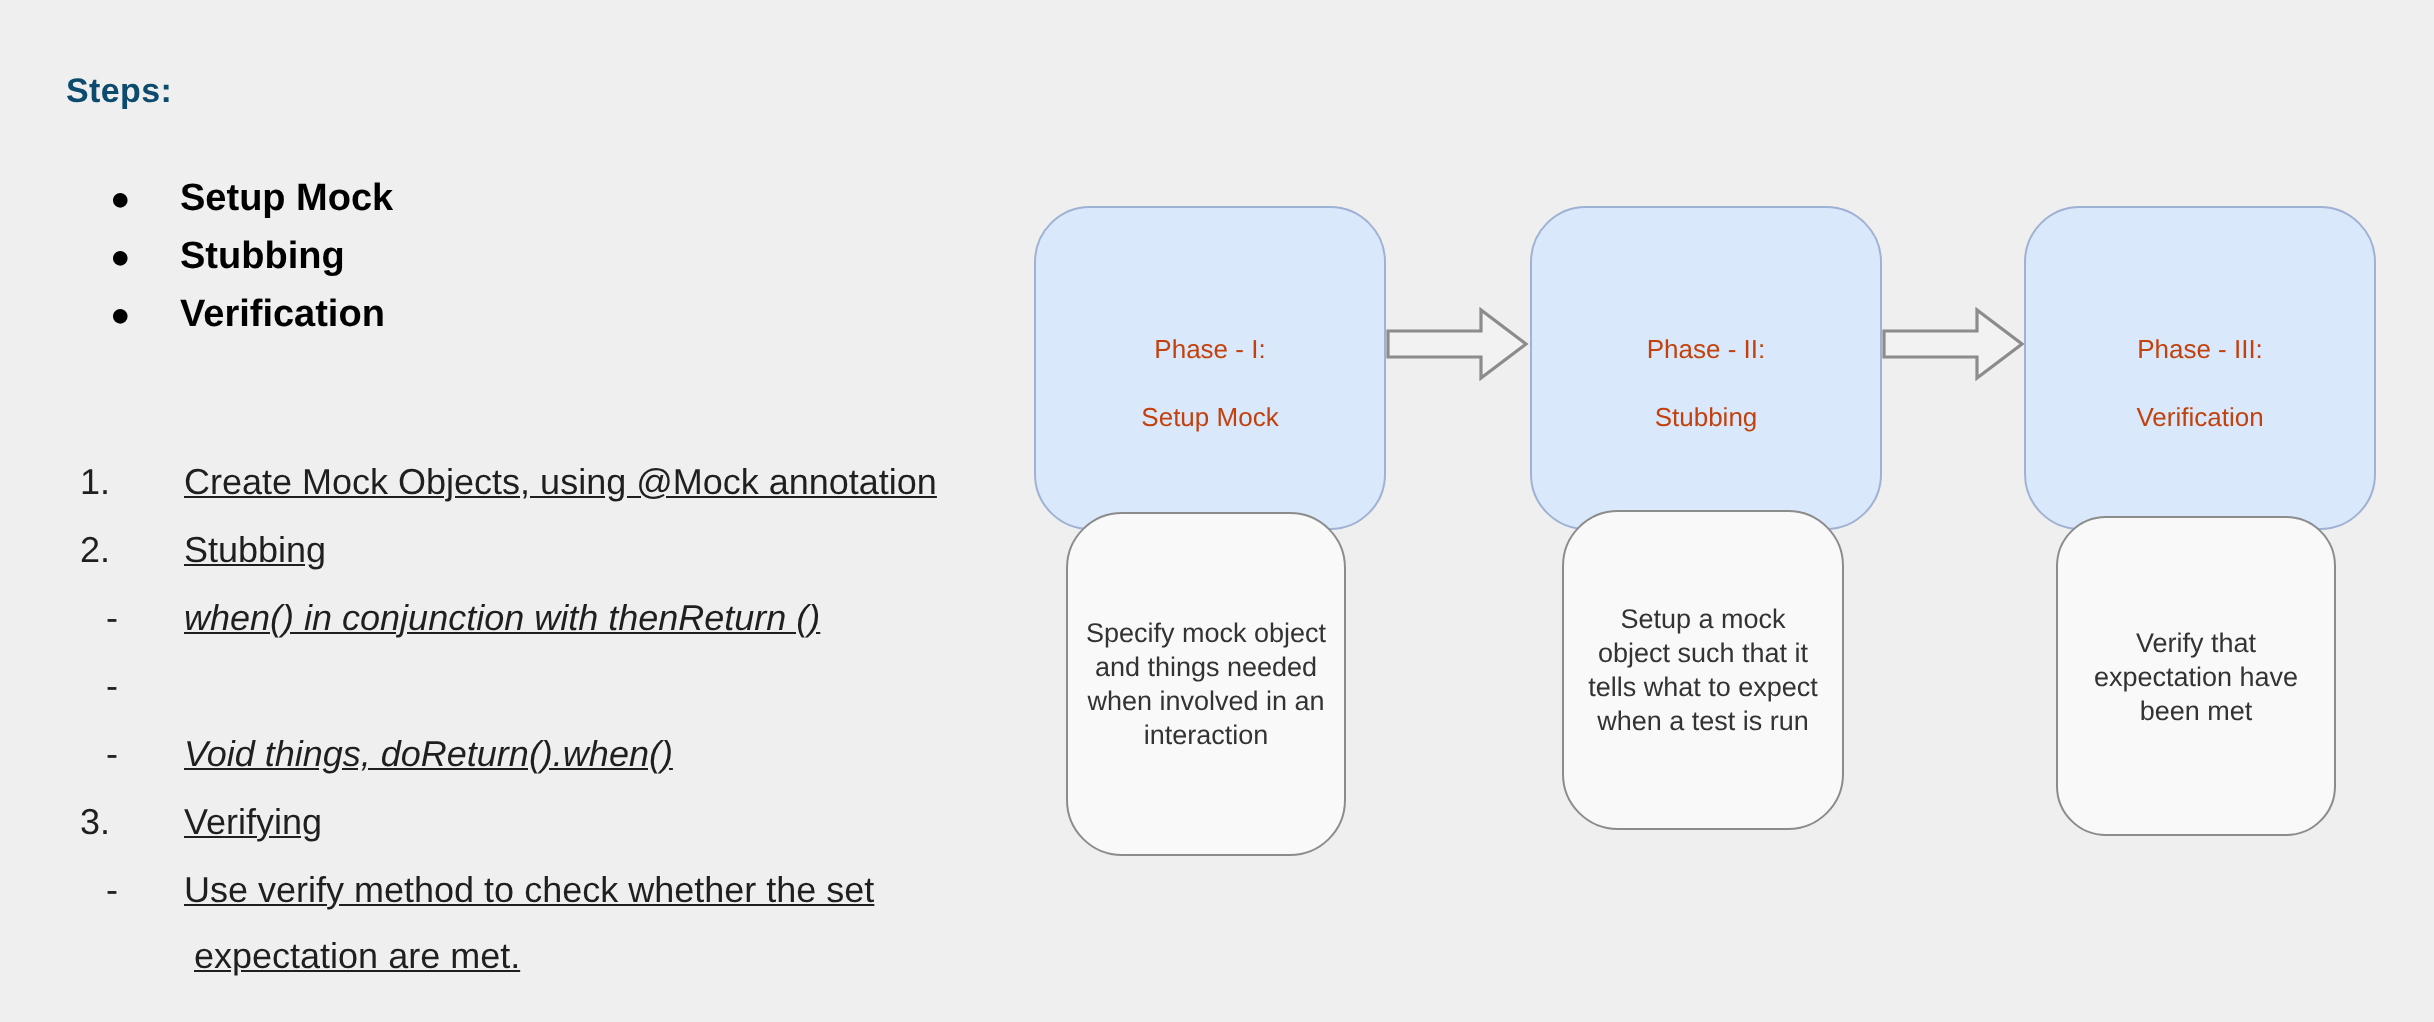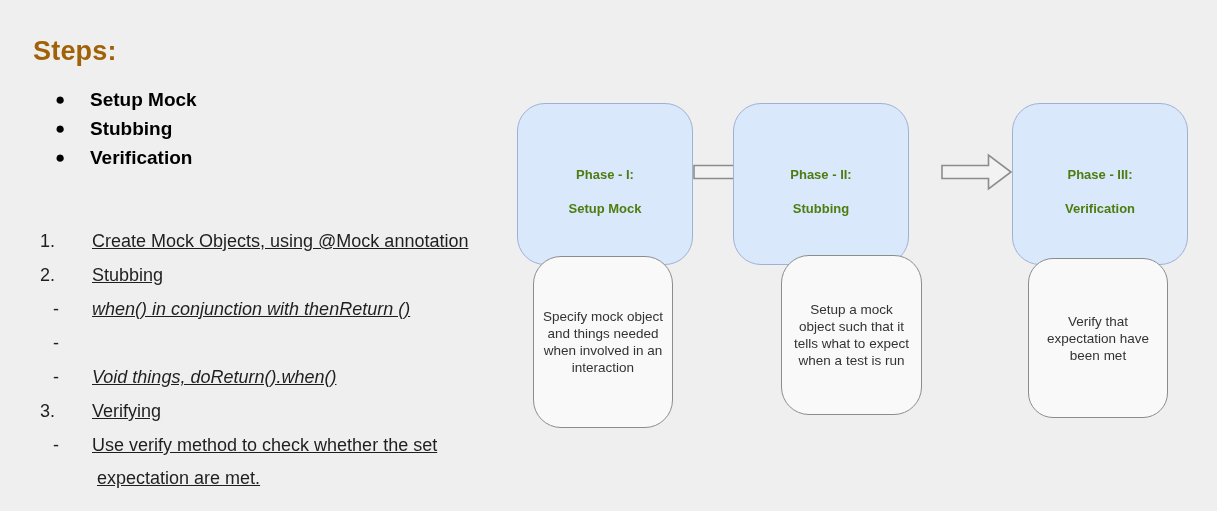--- a/index.html
+++ b/index.html
@@ -8,21 +8,21 @@
     position:relative;
     background:#efefef;
     font-family:"Liberation Sans", sans-serif;
     color:#1a1a1a;
     overflow:hidden;
   }
 
   
   .heading {
     position:absolute; left:33px; top:36px;
-    font-size:27px; font-weight:bold; color:#a16207;
+    font-size:17px; font-weight:bold; color:#0c4a6e;
     letter-spacing:0.2px;
   }
   .bullet-list {
     position:absolute; left:55px; top:85px;
     list-style:none;
   }
   .bullet-item {
     position:relative; padding-left:35px;
     height:29px; line-height:29px;
     font-size:19px; font-weight:bold; color:#000;
@@ -41,24 +41,24 @@
   .list-row .text { position:absolute; left:52px; white-space:nowrap;text-decoration:underline; }
   .list-row.italic .text { font-style:italic; }
   .list-row.cont .text { left:57px; }
 
   
   .phase-box {
     position:absolute; top:103px; width:176px; height:162px;
     background:#dae8fc; border:1px solid #9fb2d3; border-radius:28px;
     display:flex; flex-direction:column; align-items:center; justify-content:center;
     padding-top:14px; gap:19px;
-    font-size:13px; color:#4d7c0f; text-align:center; z-index:1;font-weight:bold;
+    font-size:13px; color:#c2410c; text-align:center; z-index:1;
   }
   .phase-box.p1 { left:517px; }
-  .phase-box.p2 { left:733px; }
+  .phase-box.p2 { left:765px; }
   .phase-box.p3 { left:1012px; }
 
   .detail-box {
     position:absolute; width:140px;
     background:#f9f9f9; border:1px solid #8c8c8c; border-radius:28px;
     display:flex; flex-direction:column; align-items:center; justify-content:center;
     font-size:13.5px; line-height:17px; color:#333; text-align:center; z-index:2;
   }
   .detail-box.d1 { left:533px; top:256px; height:172px; }
   .detail-box.d2 { left:781px; top:255px; height:160px; width:141px; }

